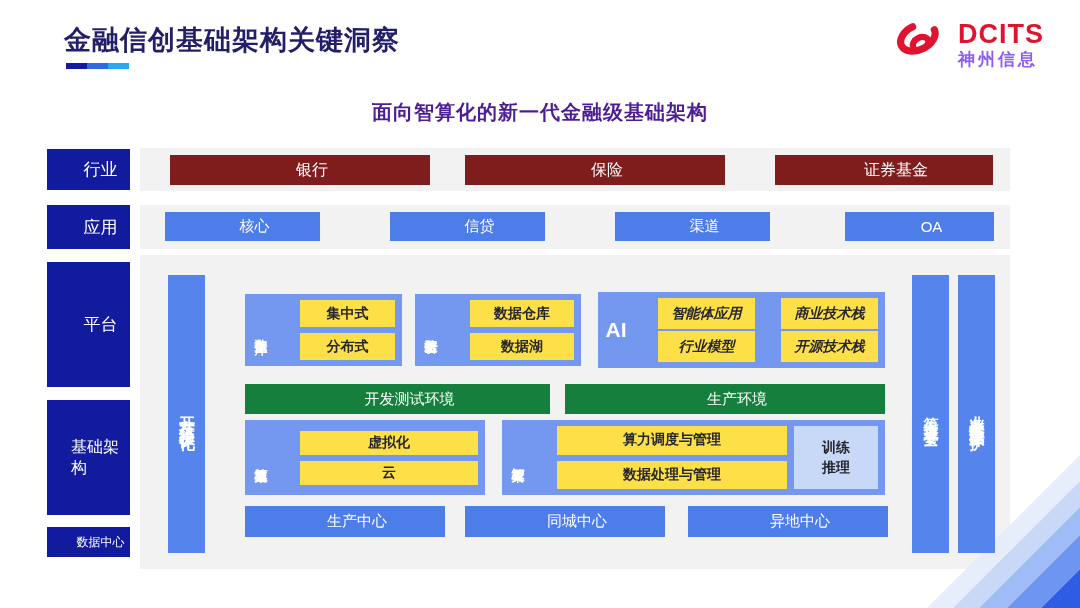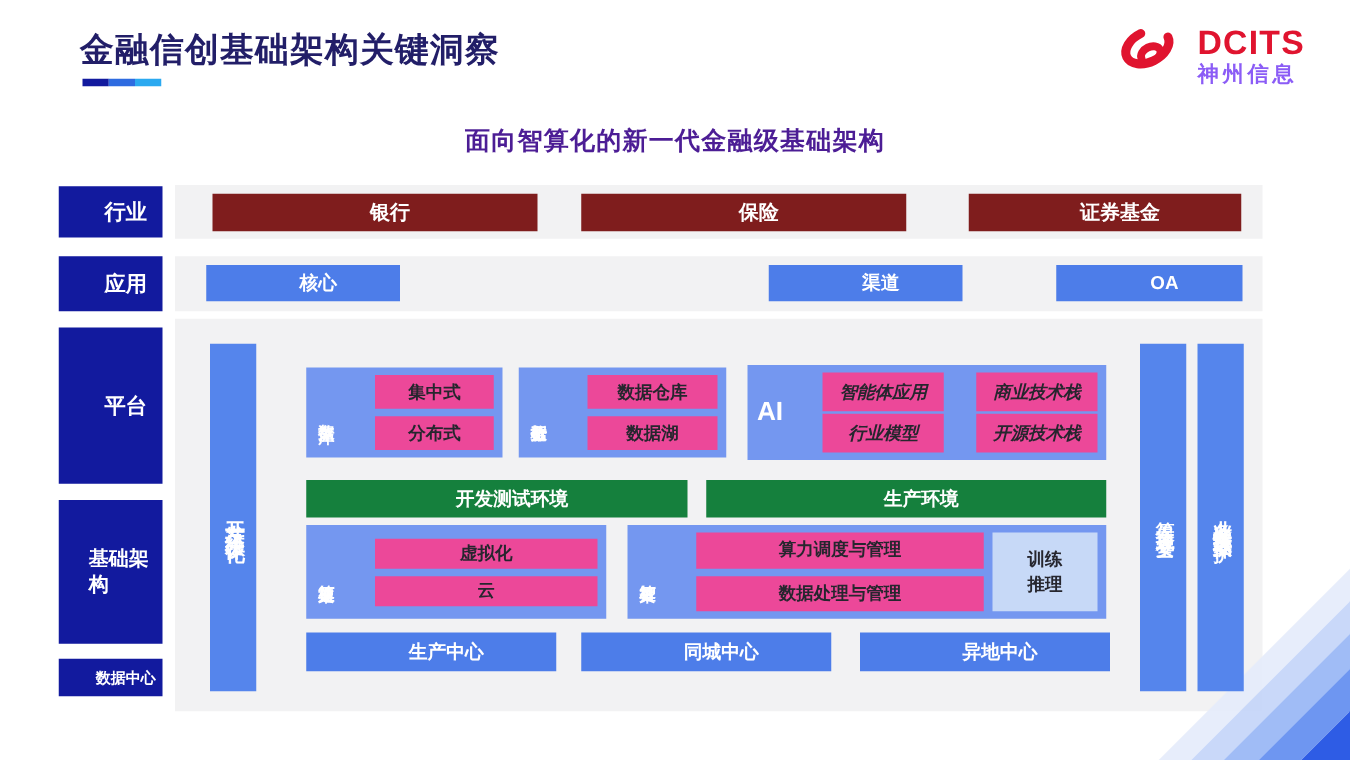--- a/index.html
+++ b/index.html
@@ -15,40 +15,40 @@
   #underline .u1 { background:#121A9E; } #underline .u2 { background:#2E6BE0; } #underline .u3 { background:#2BA9F0; }
   #logo { right:36px; top:16px; display:flex; align-items:center; gap:9px; }
   #logo .brand { font-size:27px; font-weight:bold; color:#E0142F; letter-spacing:1px; line-height:1; }
   #logo .company { font-size:17px; font-weight:bold; color:#8b5cf6; letter-spacing:3px; margin-top:3px; line-height:1; }
   #subtitle { left:0; top:99px; width:1080px; text-align:center; font-size:20px; font-weight:bold; color:#4c1d95; letter-spacing:1px; }
 
   
   .gray { background:#F2F2F3; z-index:1; }
 
   
-  .btn { display:flex; align-items:center; justify-content:center; color:#fff; font-weight:bold;padding-left:24px; }
+  .btn { display:flex; align-items:center; justify-content:center; color:#fff; font-weight:normal;padding-left:24px; }
 
   .navy   { background:#121A9E; }
   .vivid  { background:#7f1d1d; }
   .appblu { background:#4D7DE9; }
   .barblu { background:#5585EC; }
   .envblu { background:#15803d; }
 
   
   .vbar { display:flex; align-items:center; justify-content:center; }
   .vtext { writing-mode:vertical-lr; text-orientation:upright; color:#fff; font-weight:bold; letter-spacing:3px; }
 
   
   .group { background:#7497F0; display:flex; align-items:stretch; padding:6px 7px; gap:7px; z-index:10; }
   .vlabel { writing-mode:vertical-lr; text-orientation:upright; color:#fff; font-weight:bold; font-size:13px;
             letter-spacing:1px; display:flex; align-items:center; justify-content:center; width:17px; }
   .hlabel { color:#fff; font-weight:bold; font-size:21px; display:flex; align-items:center; justify-content:center; width:22px; }
   .col { flex:1; display:flex; flex-direction:column; gap:6px; }
   .grid2 { flex:1; display:grid; grid-template-columns:1fr 1fr; gap:2px;font-style:italic; }
-  .ibox { flex:1; background:#ec4899; color:#26262E; font-weight:bold; font-size:14px;
+  .ibox { flex:1; background:#fde047; color:#26262E; font-weight:bold; font-size:14px;
           display:flex; align-items:center; justify-content:center; min-height:24px;margin-left:24px; }
   .sidebox { width:84px; background:#C7D9F7; color:#26262E; font-weight:bold; font-size:14px;
              display:flex; align-items:center; justify-content:center; }
   .sidebox span { display:inline-block; width:2em; text-align:center; line-height:1.4; }
 
   #corner-decor { right:0; bottom:0; z-index:4; pointer-events:none; }
 </style>
 </head>
 <body>
 
@@ -92,20 +92,21 @@
   <div class="abs z btn navy" style="left:47px;top:205px;width:83px;height:44px;font-size:17px;">应用</div>
   <div class="abs z btn navy" style="left:47px;top:262px;width:83px;height:125px;font-size:17px;">平台</div>
   <div class="abs z btn navy" style="left:47px;top:400px;width:83px;height:115px;font-size:16px;">基础架构</div>
   <div class="abs z btn navy" style="left:47px;top:527px;width:83px;height:30px;font-size:12px;">数据中心</div>
 
   <div class="abs z btn vivid" style="left:170px;top:155px;width:260px;height:30px;font-size:16px;">银行</div>
   <div class="abs z btn vivid" style="left:465px;top:155px;width:260px;height:30px;font-size:16px;">保险</div>
   <div class="abs z btn vivid" style="left:775px;top:155px;width:218px;height:30px;font-size:16px;">证券基金</div>
 
   <div class="abs z btn appblu" style="left:165px;top:212px;width:155px;height:29px;font-size:15px;">核心</div>
+  <div class="abs z btn appblu" style="left:390px;top:212px;width:155px;height:29px;font-size:15px;">信贷</div>
   <div class="abs z btn appblu" style="left:615px;top:212px;width:155px;height:29px;font-size:15px;">渠道</div>
   <div class="abs z btn appblu" style="left:845px;top:212px;width:149px;height:29px;font-size:15px;">OA</div>
 
   <div class="abs z vbar barblu" style="left:168px;top:275px;width:37px;height:278px;">
     <span class="vtext" style="font-size:16px;">开发运维一体化</span>
   </div>
 
   <div class="abs group" style="left:245px;top:294px;width:157px;height:72px;">
     <span class="vlabel">数据库</span>
     <span class="col">

